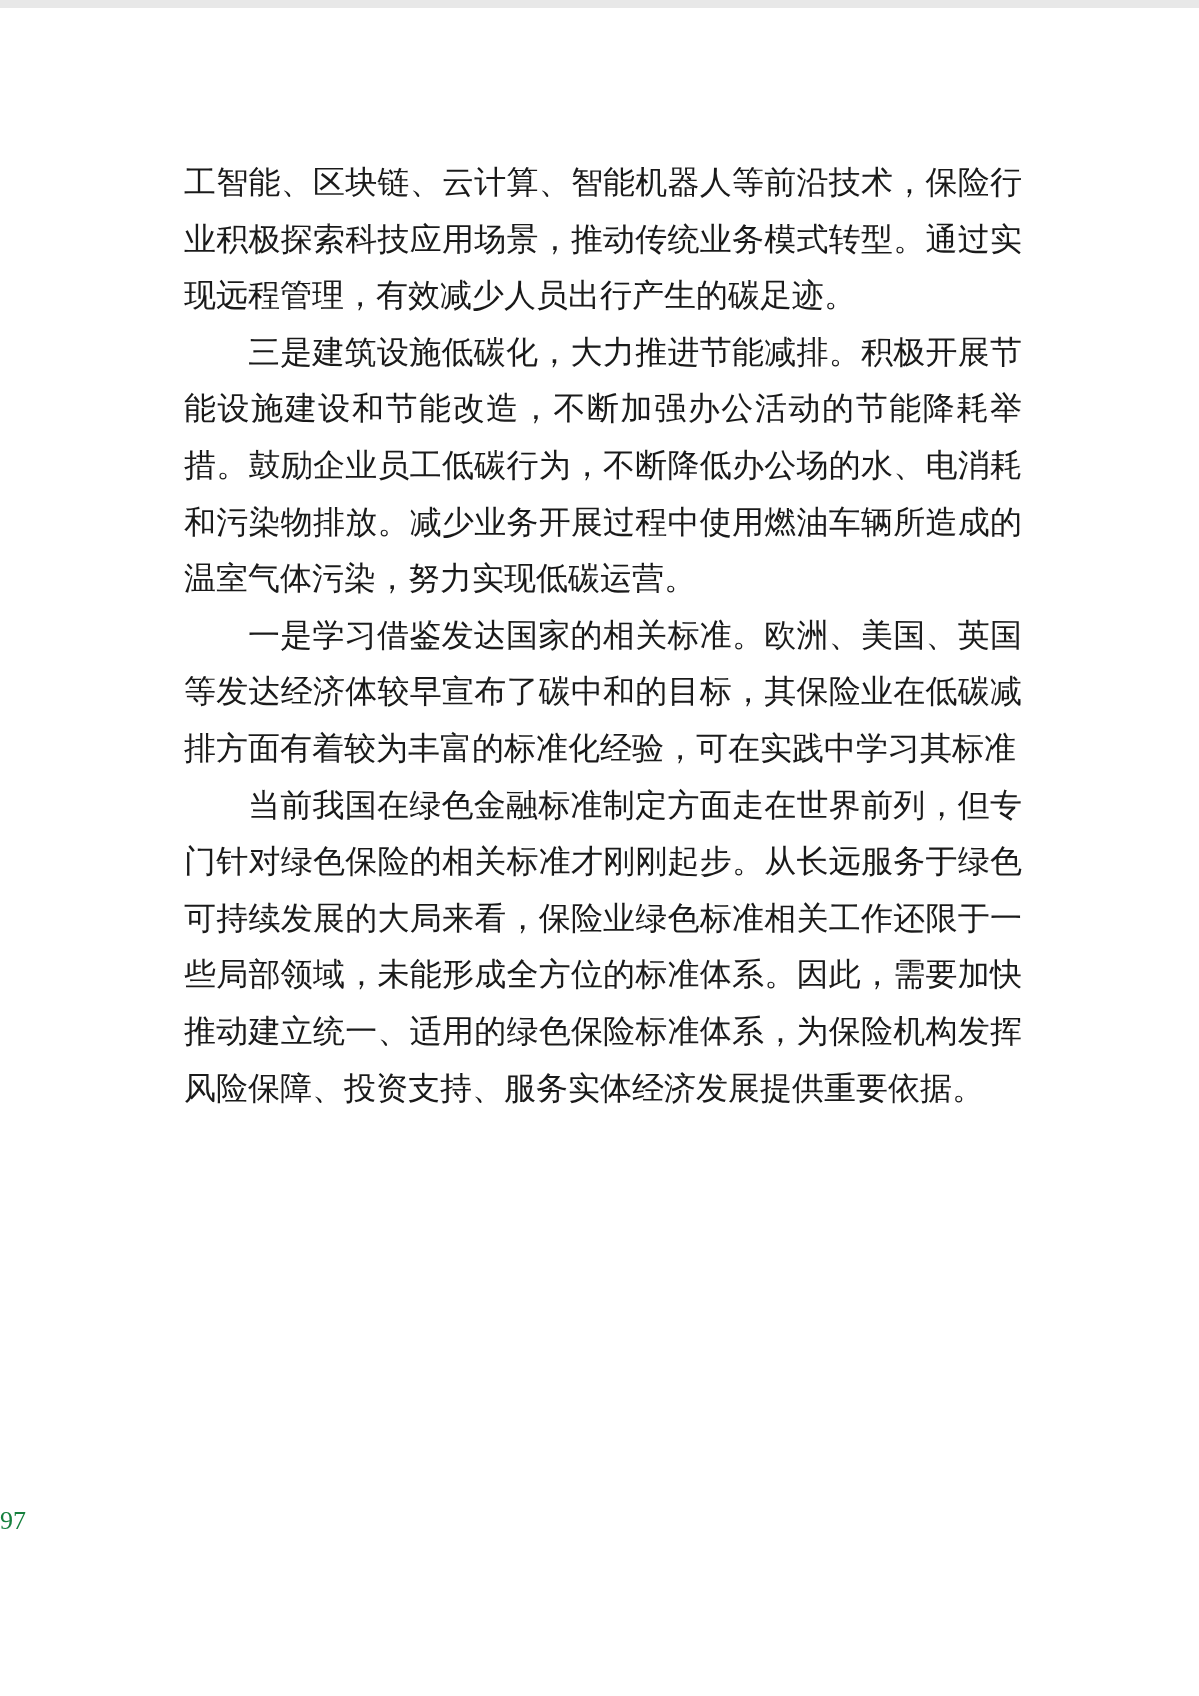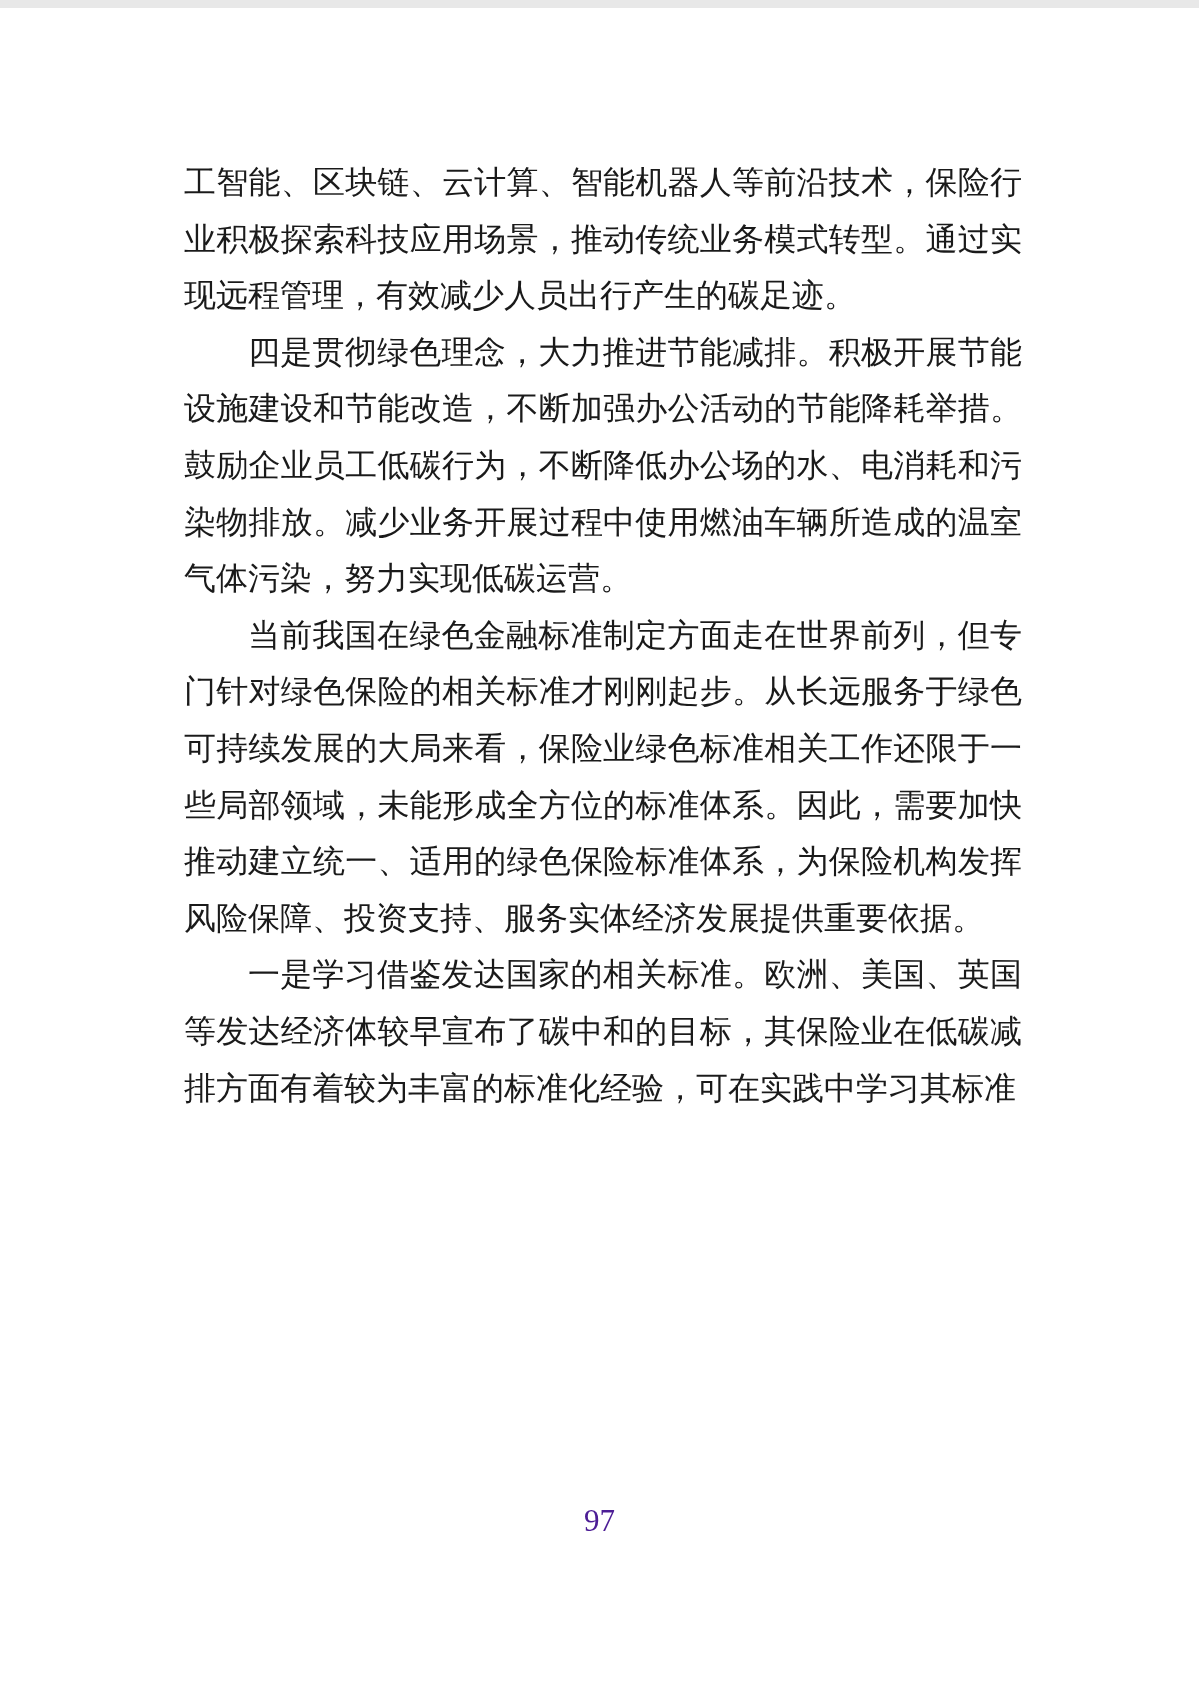--- a/index.html
+++ b/index.html
@@ -42,30 +42,29 @@
     text-indent: 2em;
     font-weight: bold;
     font-size: 33px;
     line-height: 56.6px;
   }
   .page-number {
     position: absolute;
     top: 1497px;
     left: 0;
     width: 100%;
-    text-align: center;
-    font-size: 31px;
+    font-size: 26px;
     line-height: 32px;
-    color: #4c1d95;
+    color: #15803d;
   }
 </style>
 </head>
 <body>
 
 <div class="page">
   <div class="text-column">
     <p class="para no-indent">工智能、区块链、云计算、智能机器人等前沿技术，保险行业积极探索科技应用场景，推动传统业务模式转型。通过实现远程管理，有效减少人员出行产生的碳足迹。</p>
-    <p class="para">四是贯彻绿色理念，大力推进节能减排。积极开展节能设施建设和节能改造，不断加强办公活动的节能降耗举措。鼓励企业员工低碳行为，不断降低办公场的水、电消耗和污染物排放。减少业务开展过程中使用燃油车辆所造成的温室气体污染，努力实现低碳运营。</p>
+    <p class="para">三是建筑设施低碳化，大力推进节能减排。积极开展节能设施建设和节能改造，不断加强办公活动的节能降耗举措。鼓励企业员工低碳行为，不断降低办公场的水、电消耗和污染物排放。减少业务开展过程中使用燃油车辆所造成的温室气体污染，努力实现低碳运营。</p>
+    <p class="para">一是学习借鉴发达国家的相关标准。欧洲、美国、英国等发达经济体较早宣布了碳中和的目标，其保险业在低碳减排方面有着较为丰富的标准化经验，可在实践中学习其标准</p>
     <p class="para">当前我国在绿色金融标准制定方面走在世界前列，但专门针对绿色保险的相关标准才刚刚起步。从长远服务于绿色可持续发展的大局来看，保险业绿色标准相关工作还限于一些局部领域，未能形成全方位的标准体系。因此，需要加快推动建立统一、适用的绿色保险标准体系，为保险机构发挥风险保障、投资支持、服务实体经济发展提供重要依据。</p>
-    <p class="para">一是学习借鉴发达国家的相关标准。欧洲、美国、英国等发达经济体较早宣布了碳中和的目标，其保险业在低碳减排方面有着较为丰富的标准化经验，可在实践中学习其标准</p>
   </div>
   <div class="page-number">97</div>
 </div>
 
 </body></html>

